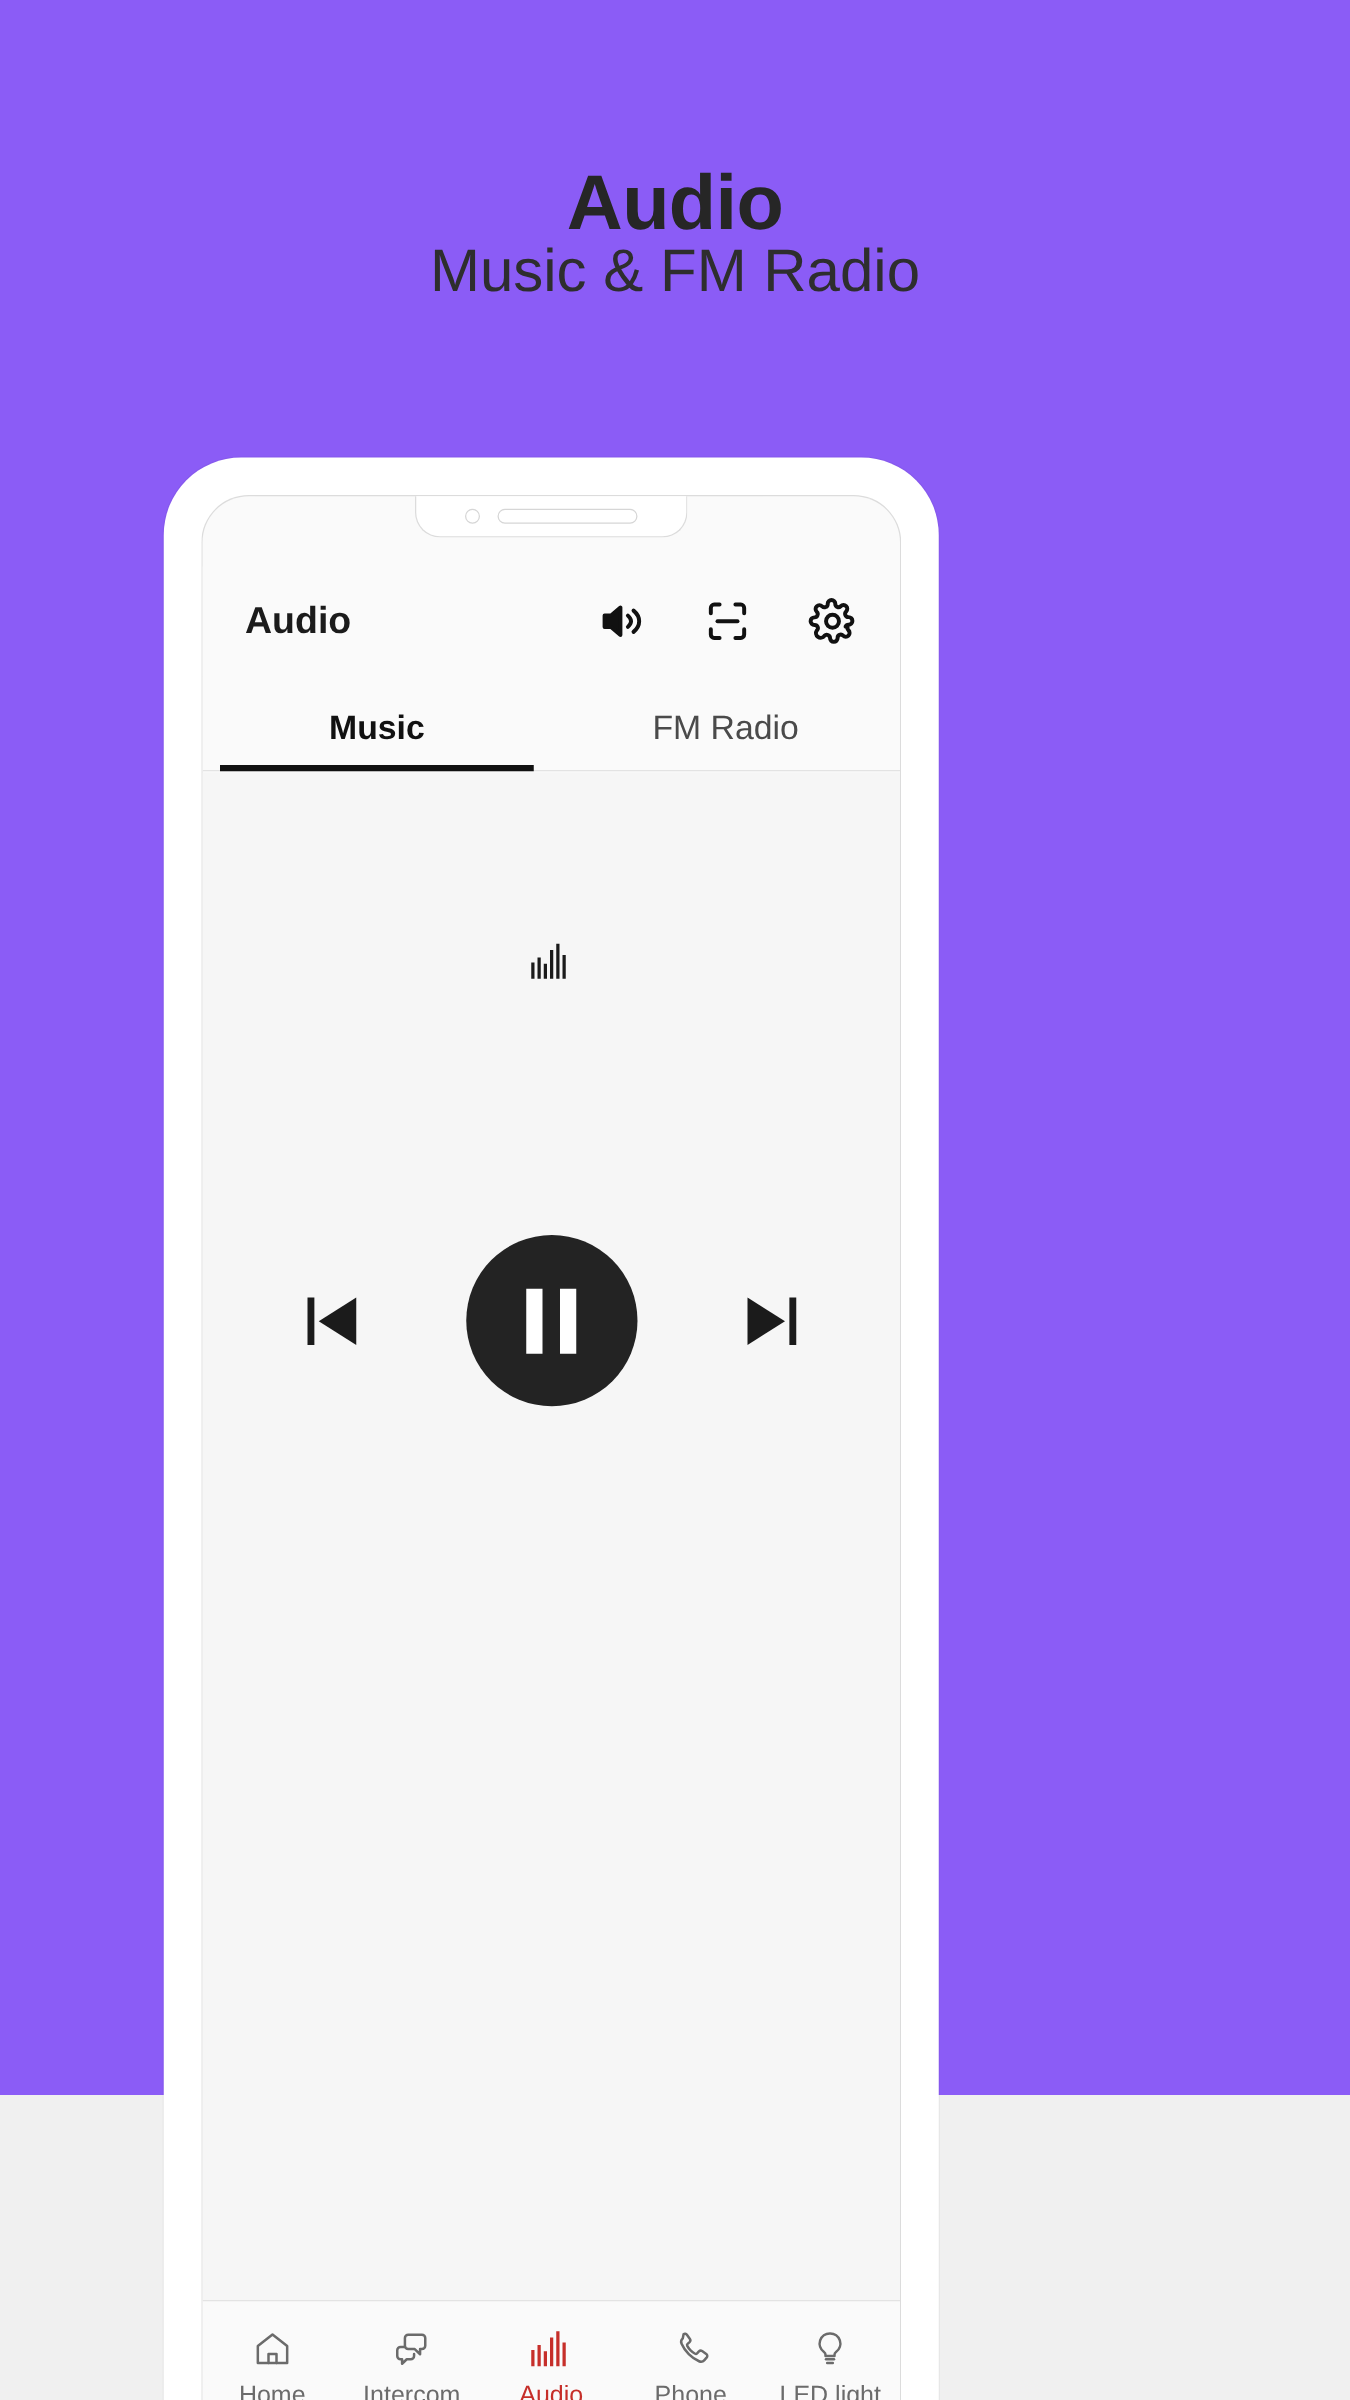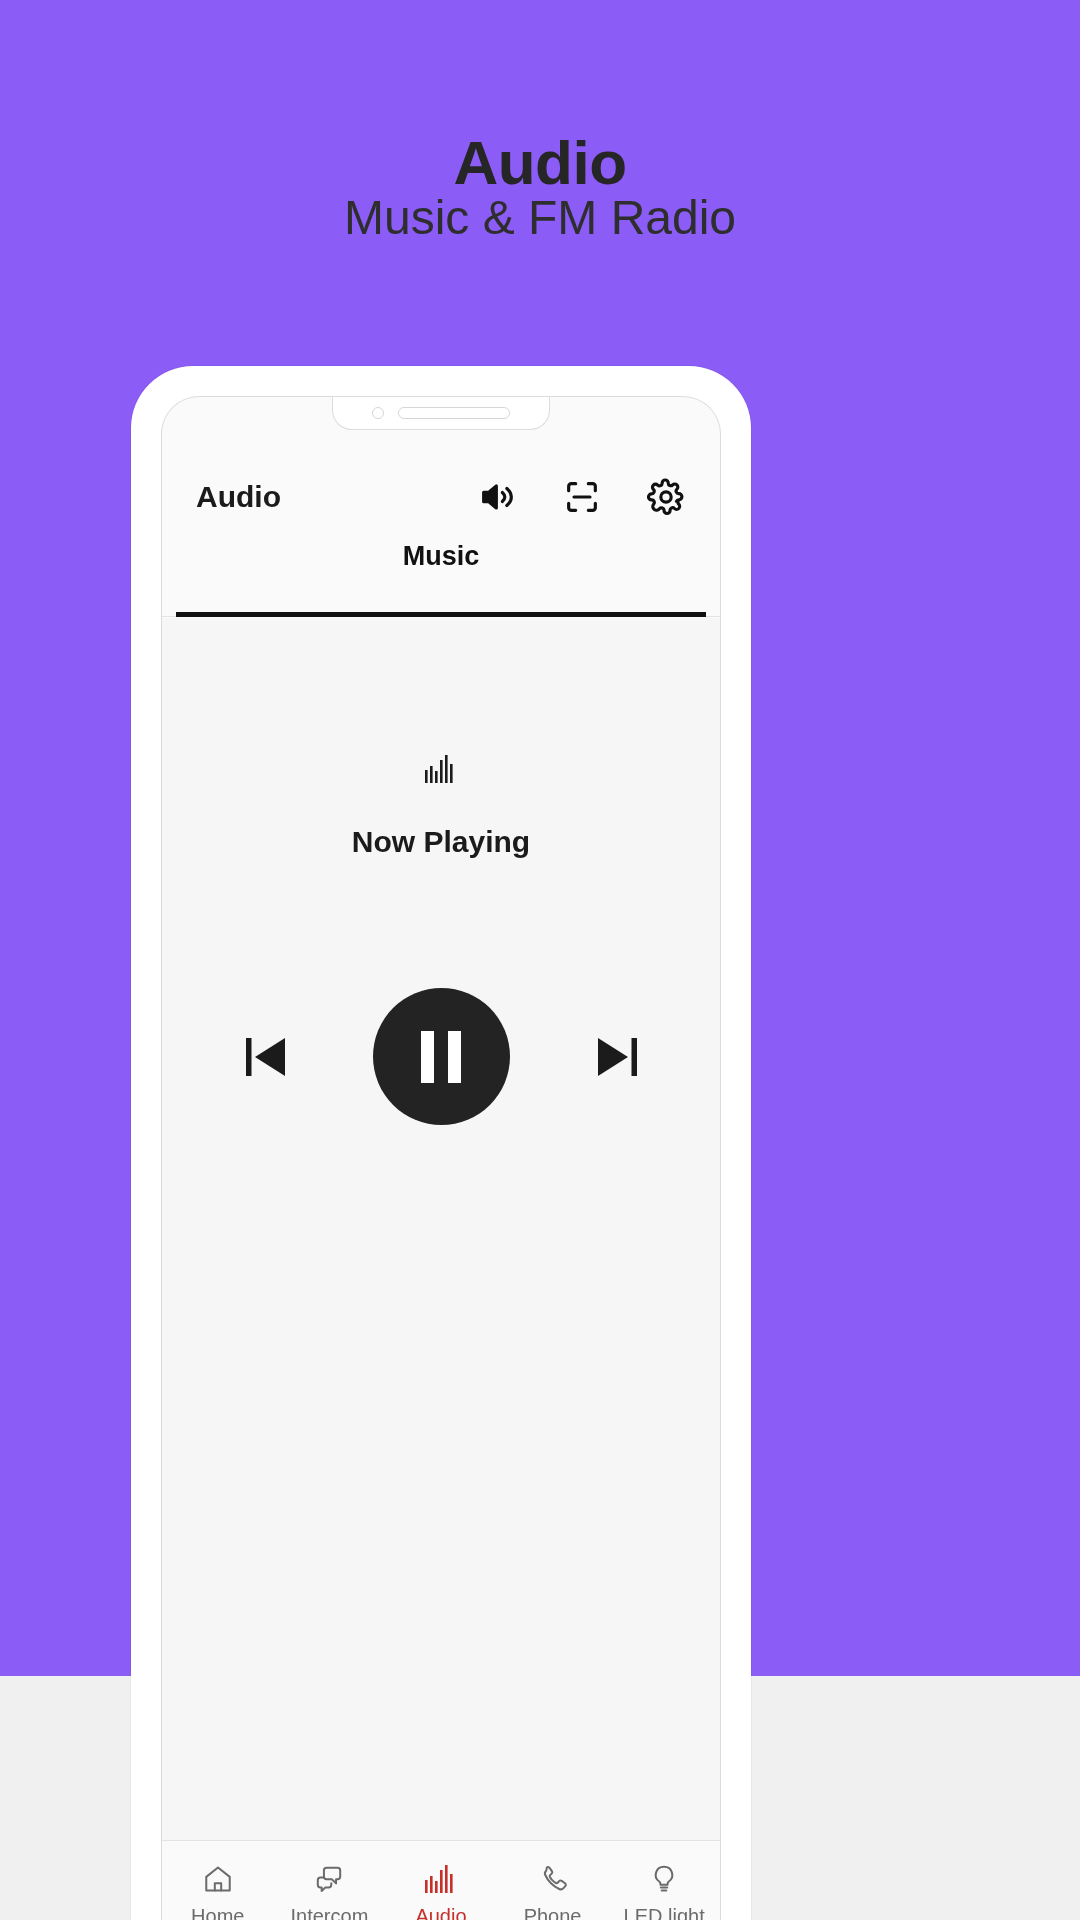--- a/index.html
+++ b/index.html
@@ -118,21 +118,21 @@
     left:0; top:144px;
     width:100%;
     height:76px;
     background:#fafafa;
     display:flex;
     border-bottom:1px solid #e3e3e3;
   }
   .tab {
     flex:1;
     display:flex;
-    align-items:flex-start;
+    align-items:flex-end;
     justify-content:center;
     position:relative;
     padding-bottom:18px;
   }
   .tab-label {
     font-size:27px;
     color:#4a4a4a;
     font-weight:normal;
   }
   .tab.active .tab-label {
@@ -279,37 +279,39 @@
               <path d="M19.3 14.6a1.5 1.5 0 0 0 .3 1.66l.06.06a1.82 1.82 0 1 1-2.58 2.58l-.06-.06a1.5 1.5 0 0 0-1.66-.3 1.5 1.5 0 0 0-.91 1.37v.17a1.82 1.82 0 0 1-3.64 0v-.09a1.5 1.5 0 0 0-.98-1.37 1.5 1.5 0 0 0-1.66.3l-.06.06A1.82 1.82 0 1 1 4.5 16.4l.06-.06a1.5 1.5 0 0 0 .3-1.66 1.5 1.5 0 0 0-1.37-.91h-.17a1.82 1.82 0 0 1 0-3.64h.09a1.5 1.5 0 0 0 1.37-.98 1.5 1.5 0 0 0-.3-1.66L4.42 7.4A1.82 1.82 0 1 1 7 4.82l.06.06a1.5 1.5 0 0 0 1.66.3h.07a1.5 1.5 0 0 0 .91-1.37v-.17a1.82 1.82 0 0 1 3.64 0v.09a1.5 1.5 0 0 0 .91 1.37 1.5 1.5 0 0 0 1.66-.3l.06-.06a1.82 1.82 0 1 1 2.58 2.58l-.06.06a1.5 1.5 0 0 0-.3 1.66v.07a1.5 1.5 0 0 0 1.37.91h.17a1.82 1.82 0 0 1 0 3.64h-.09a1.5 1.5 0 0 0-1.37.91z"></path>
             </svg>
           </span>
 
         </div>
       </div>
 
       <div class="tabs">
         <div class="tab active">
           <span class="tab-label">Music</span>
+        </div>
+        <div class="tab">
+          <span class="tab-label">FM Radio</span>
         </div>
       </div>
 
       <div class="player">
 
         <div class="eq-wrap">
           <svg width="34" height="30" viewBox="0 0 34 30">
             <rect x="1" y="16" width="2.6" height="13" fill="#1b1b1b"></rect>
             <rect x="6" y="12" width="2.6" height="17" fill="#1b1b1b"></rect>
             <rect x="11" y="17" width="2.6" height="12" fill="#1b1b1b"></rect>
             <rect x="16" y="6" width="2.6" height="23" fill="#1b1b1b"></rect>
             <rect x="21" y="1" width="2.6" height="28" fill="#1b1b1b"></rect>
             <rect x="26" y="10" width="2.6" height="19" fill="#1b1b1b"></rect>
           </svg>
         </div>
 
-        <div class="now-playing">Now Playing</div>
 
         <div class="controls">
 
           <div class="ctrl-side">
             <svg width="50" height="54" viewBox="0 0 50 54">
               <rect x="5" y="8" width="5.5" height="38" fill="#1b1b1b"></rect>
               <polygon points="44,8 44,46 14,27" fill="#1b1b1b"></polygon>
             </svg>
           </div>
 

